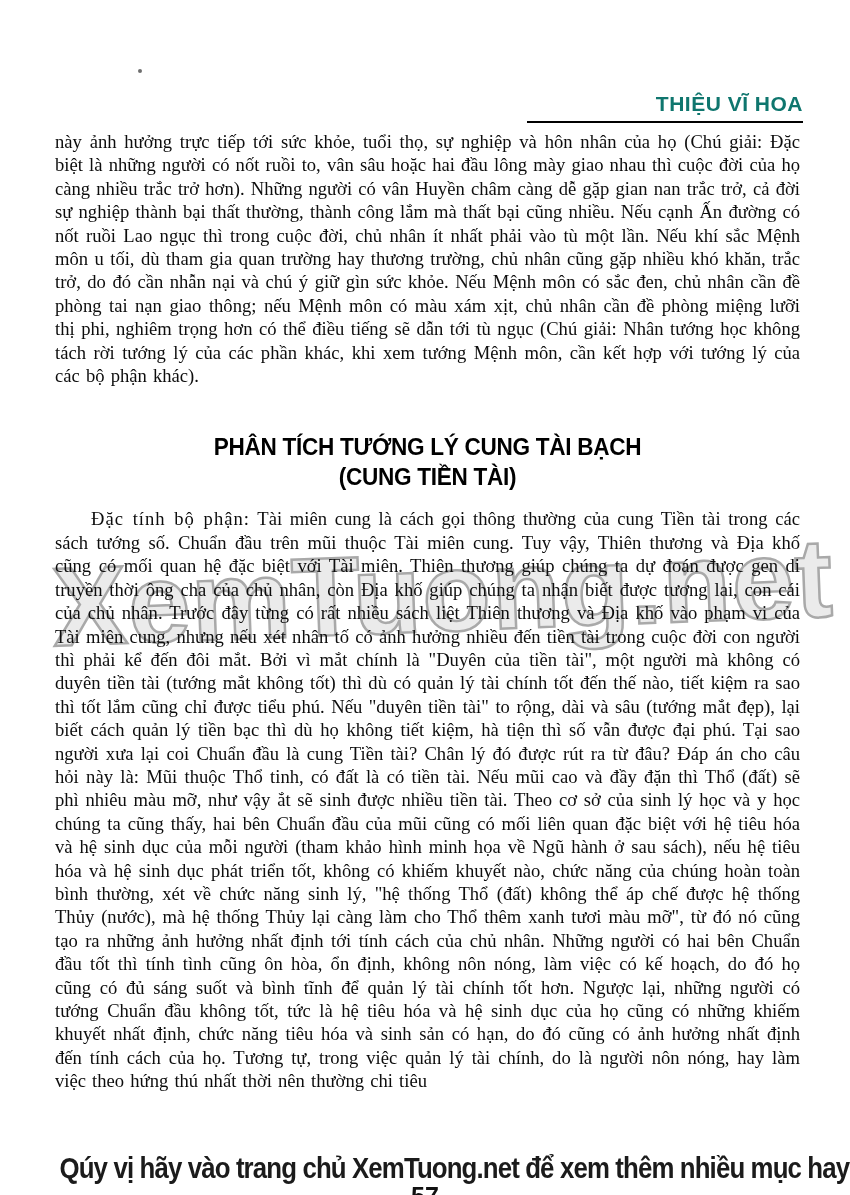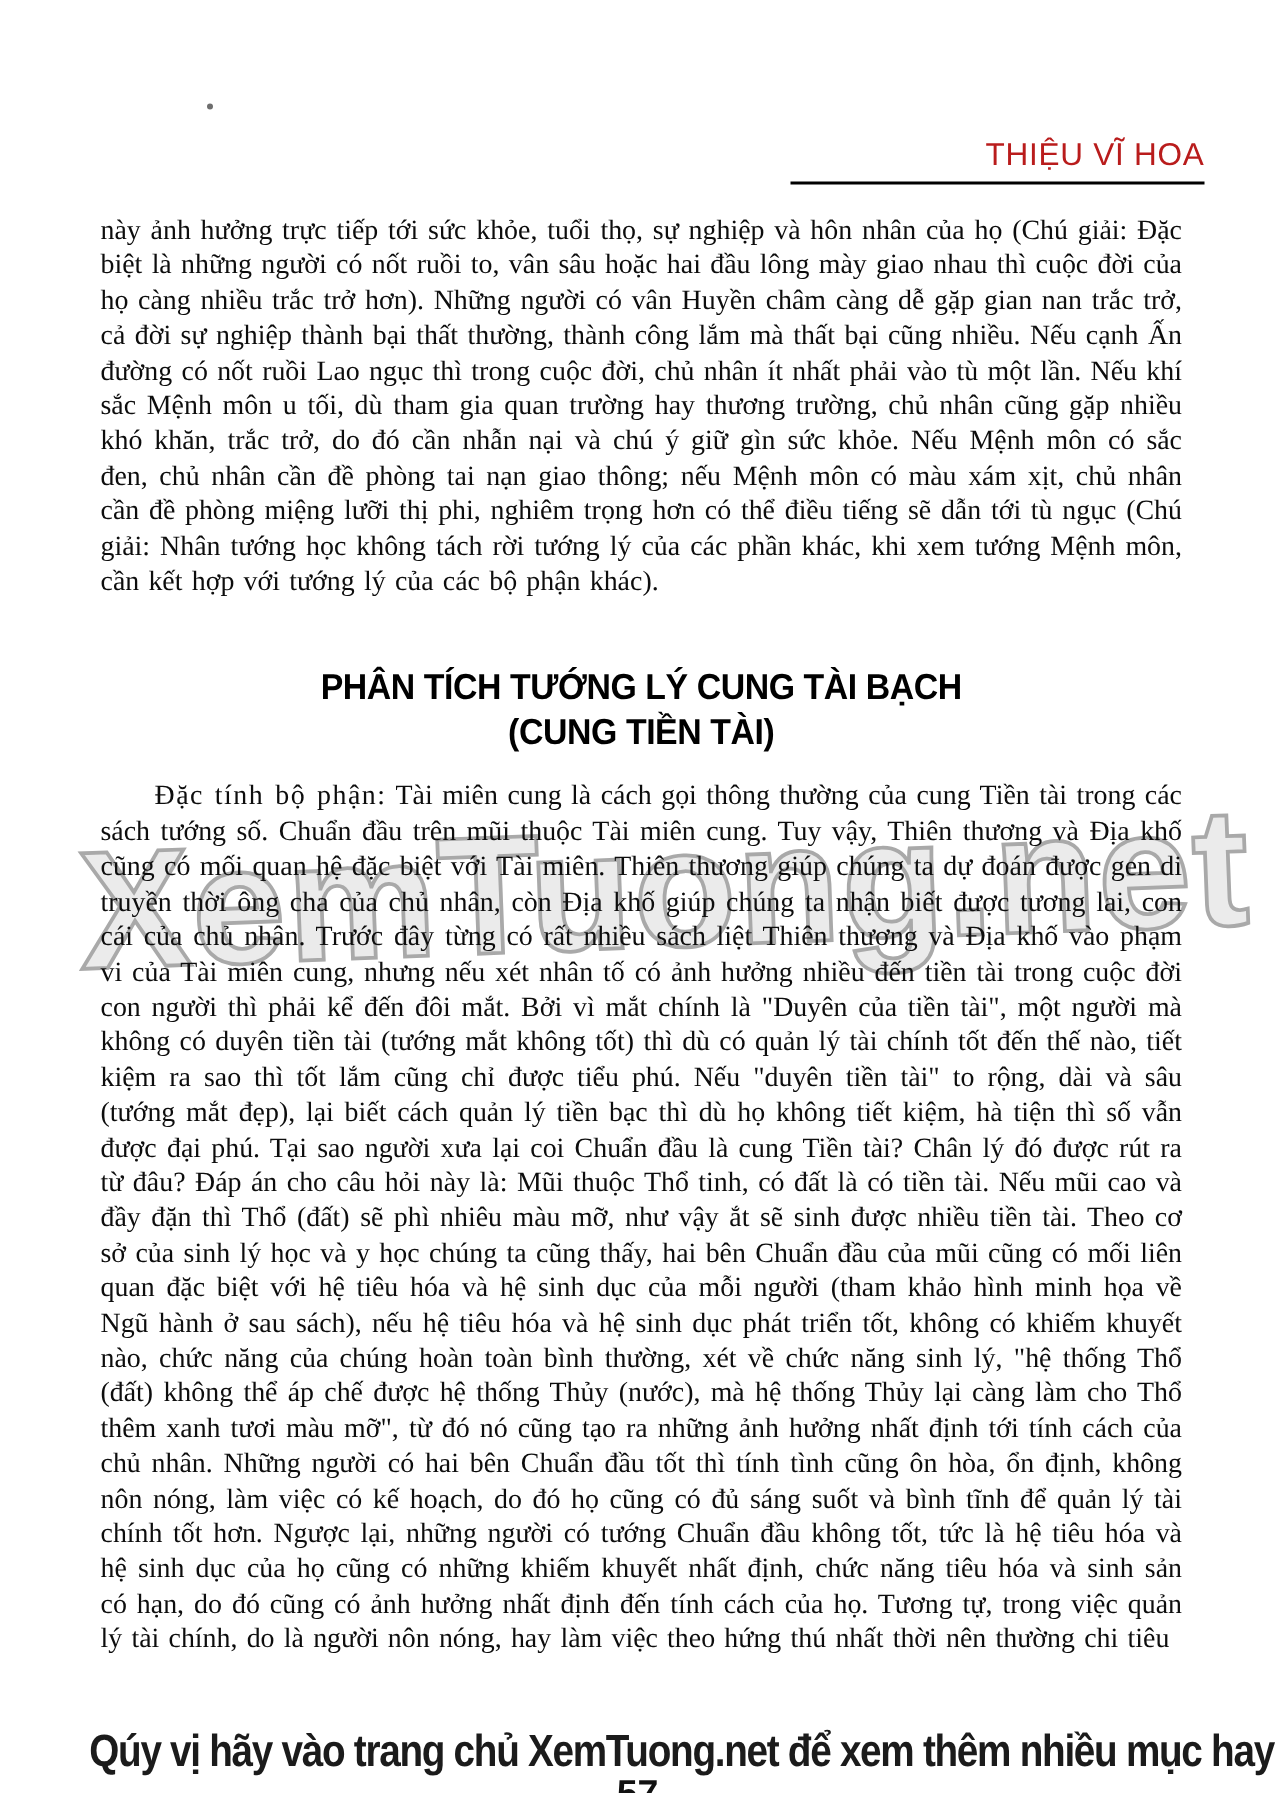--- a/index.html
+++ b/index.html
@@ -23,24 +23,24 @@
     opacity: .8;
   }
   
   .running-head {
     position: absolute; top: 92px; right: 47px;
     width: 276px;
     text-align: right;
     border-bottom: 2.5px solid #000;
     padding-bottom: 5px;
     font-family: "Liberation Sans", sans-serif;
-    font-weight: normal;
+    font-weight: bold;
     font-size: 21px;
     letter-spacing: .5px;
-    color: #b91c1c;
+    color: #0f766e;
     z-index: 2;
   }
   
   .watermark {
     position: absolute; left: 52px; top: 528px;
     z-index: 0;
     font-family: "Liberation Sans", sans-serif;
     font-weight: bold;
     font-size: 112px;
     white-space: nowrap;
@@ -49,21 +49,21 @@
     transform: rotate(-2.2deg);
     letter-spacing: 1px;
     pointer-events: none;
   }
   .content {
     position: absolute; left: 55px; top: 130px;
     width: 745px;
     z-index: 1;
   }
   .para {
-    margin: 12px;
+    margin: 0;
     font-size: 18.6px;
     line-height: 23.4px;
     text-align: justify;
     word-spacing: 1.5px;
   }
   .section-heading {
     margin: 45px 0 15px 0;
     text-align: center;
     font-family: "Liberation Sans", sans-serif;
     font-weight: bold;

